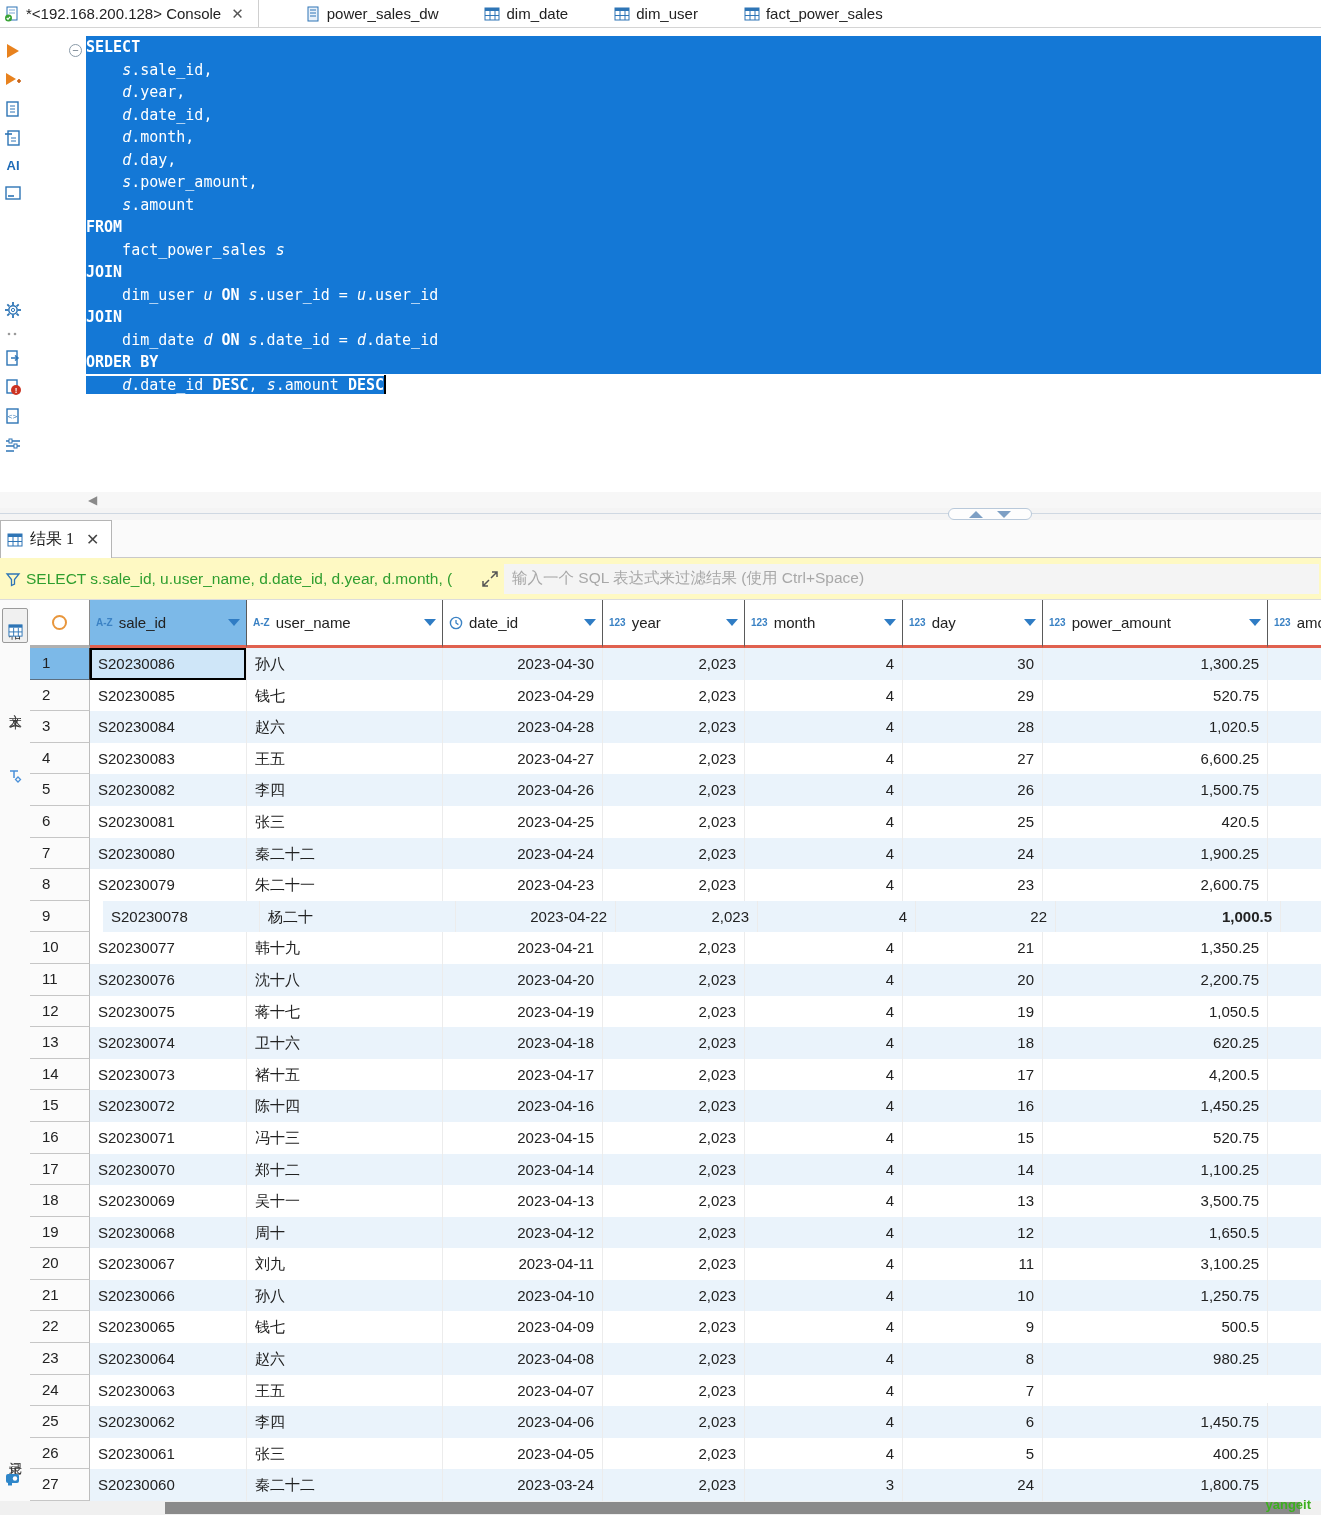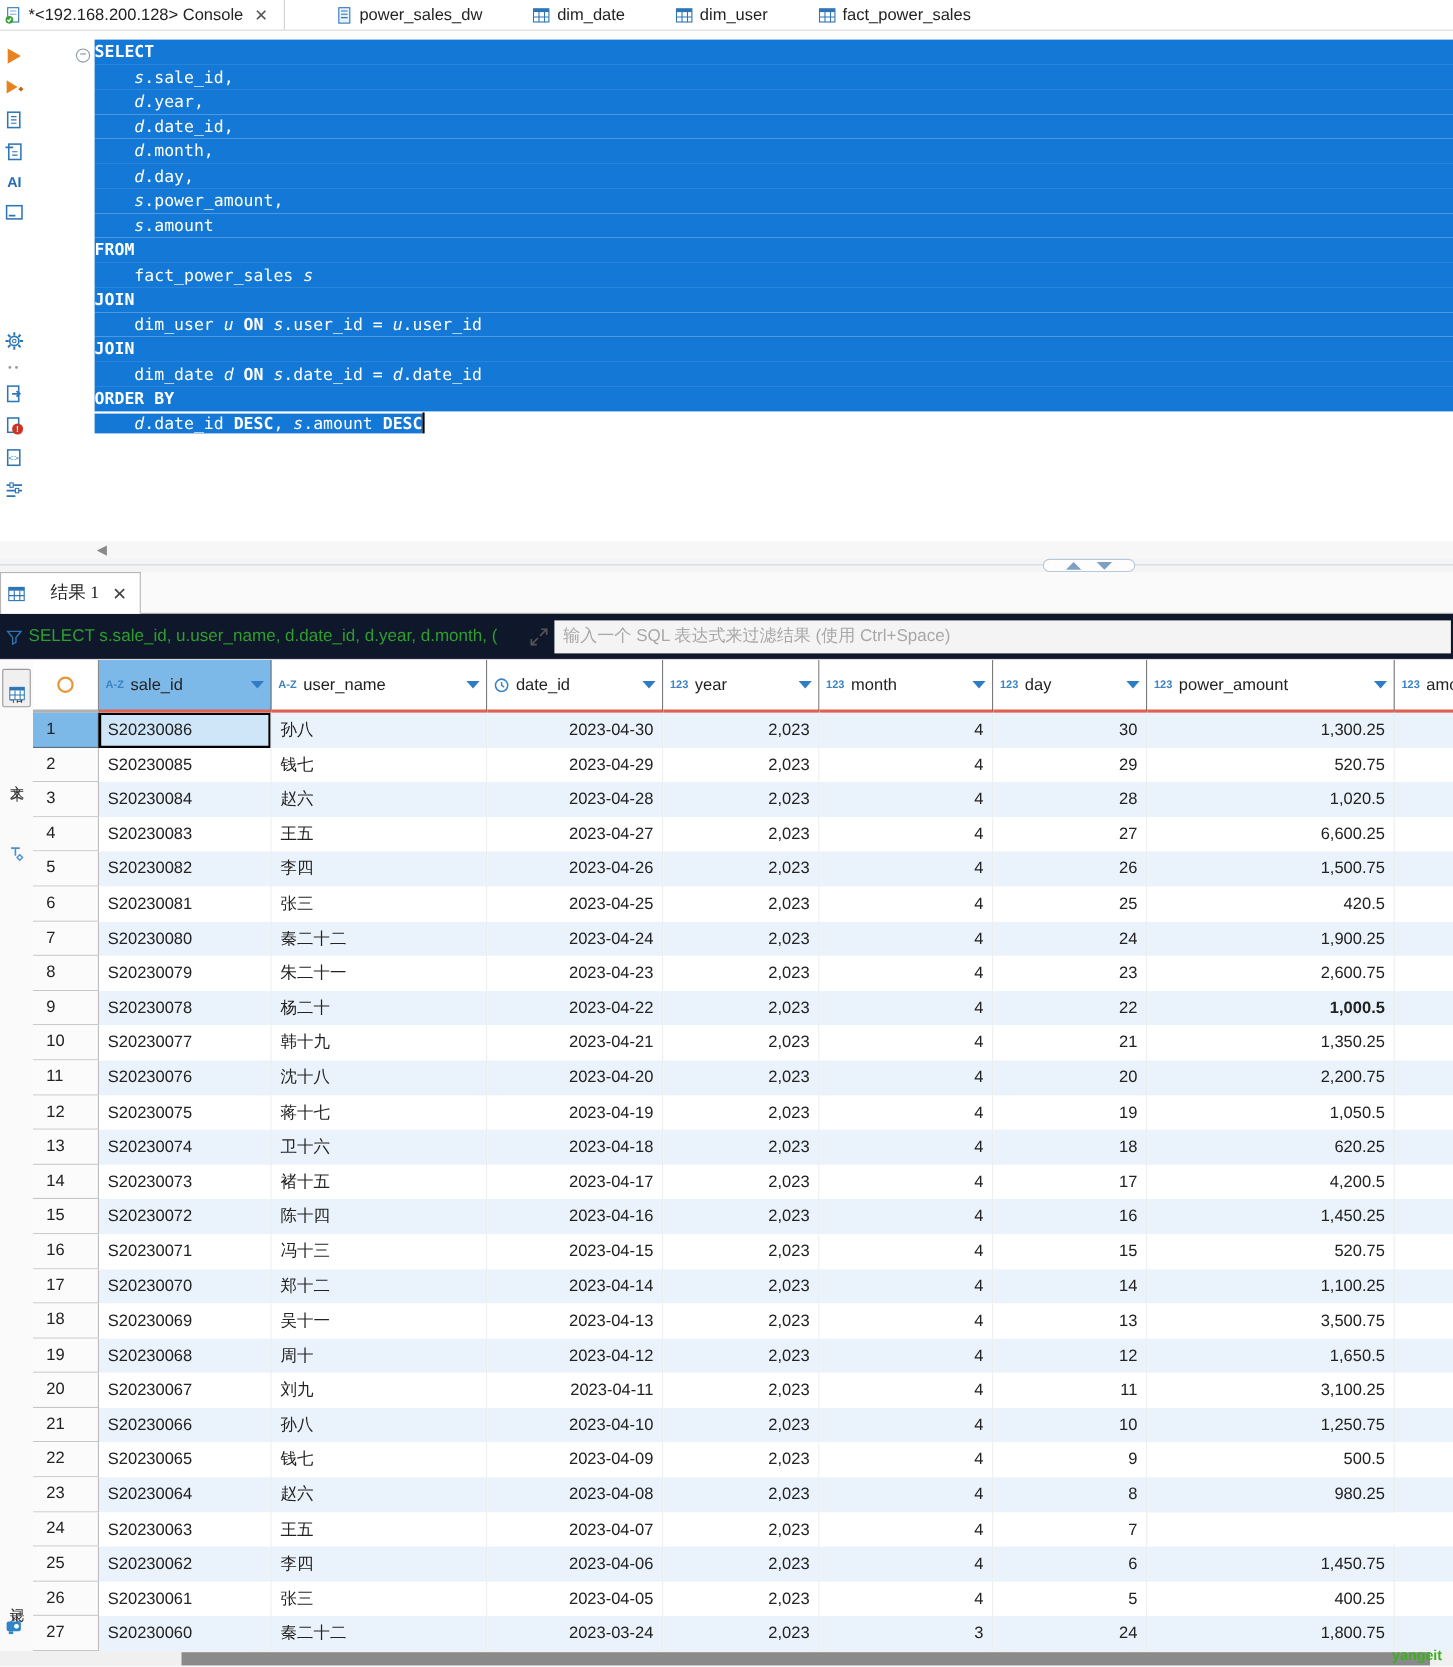--- a/index.html
+++ b/index.html
@@ -50,26 +50,26 @@
                 justify-content:center; gap:14px; }
   .tri-up { width:0; height:0; border-left:7px solid transparent; border-right:7px solid transparent;
             border-bottom:7px solid #7d9fc4; }
   .tri-down { width:0; height:0; border-left:7px solid transparent; border-right:7px solid transparent;
               border-top:7px solid #7d9fc4; }
 
   
   .res-tabbar { height:38px; background:#fafafa; border-bottom:1px solid #c9c9c9; display:flex; }
   .res-tab { display:flex; align-items:center; background:#fff; border:1px solid #b5b5b5;
              border-bottom:none; padding:0 12px 0 6px; font-size:16px; height:38px; }
-  .res-tab .lbl { margin-left:23px;font-family:Liberation Serif, serif; }
+  .res-tab .lbl { margin-left:7px;font-family:Liberation Serif, serif; }
   .res-tab .close { margin-left:12px; color:#444; font-size:16px; }
 
   
   .filterbar { height:42px; display:flex; align-items:center; border-bottom:1px solid #dcdcdc;
-               background:#0f172a; }
+               background:#fef9c3; }
   .filter-left-icon { width:26px; flex:none; display:flex; justify-content:center; }
   .filter-sql { width:452px; flex:none; overflow:hidden; white-space:nowrap; color:#2f9e2f;
                 font-size:15.5px; }
   .expand-icon { width:22px; flex:none; margin:0 2px; }
   .filter-input { flex:1; height:30px; background:#f4f4f4; display:flex; align-items:center;
                   padding-left:8px; color:#a8a8a8; font-size:15.5px; overflow:hidden;
                   white-space:nowrap; margin-right:2px; }
 
   
   .grid-zone { height:901px; display:flex; overflow:hidden; }
@@ -519,21 +519,21 @@
           <div class="dcell" style="width: 196px;">朱二十一</div>
           <div class="dcell ar" style="width: 160px;">2023-04-23</div>
           <div class="dcell ar" style="width: 142px;">2,023</div>
           <div class="dcell ar" style="width: 158px;">4</div>
           <div class="dcell ar" style="width: 140px;">23</div>
           <div class="dcell ar" style="width: 225px;">2,600.75</div>
           <div class="dcell ar" style="width: 120px;"></div>
         </div>
         <div class="grow odd">
           <div class="ncell">9</div>
-          <div class="dcell" style="width: 157px;">S20230078</div>
+          <div class="dcell" style="width: 157px; margin-left: 13px;">S20230078</div>
           <div class="dcell" style="width: 196px;">杨二十</div>
           <div class="dcell ar" style="width: 160px;">2023-04-22</div>
           <div class="dcell ar" style="width: 142px;">2,023</div>
           <div class="dcell ar" style="width: 158px;">4</div>
           <div class="dcell ar" style="width: 140px;">22</div>
           <div class="dcell ar" style="width: 225px; font-weight: bold;">1,000.5</div>
           <div class="dcell ar" style="width: 120px;"></div>
         </div>
         <div class="grow">
           <div class="ncell">10</div>

